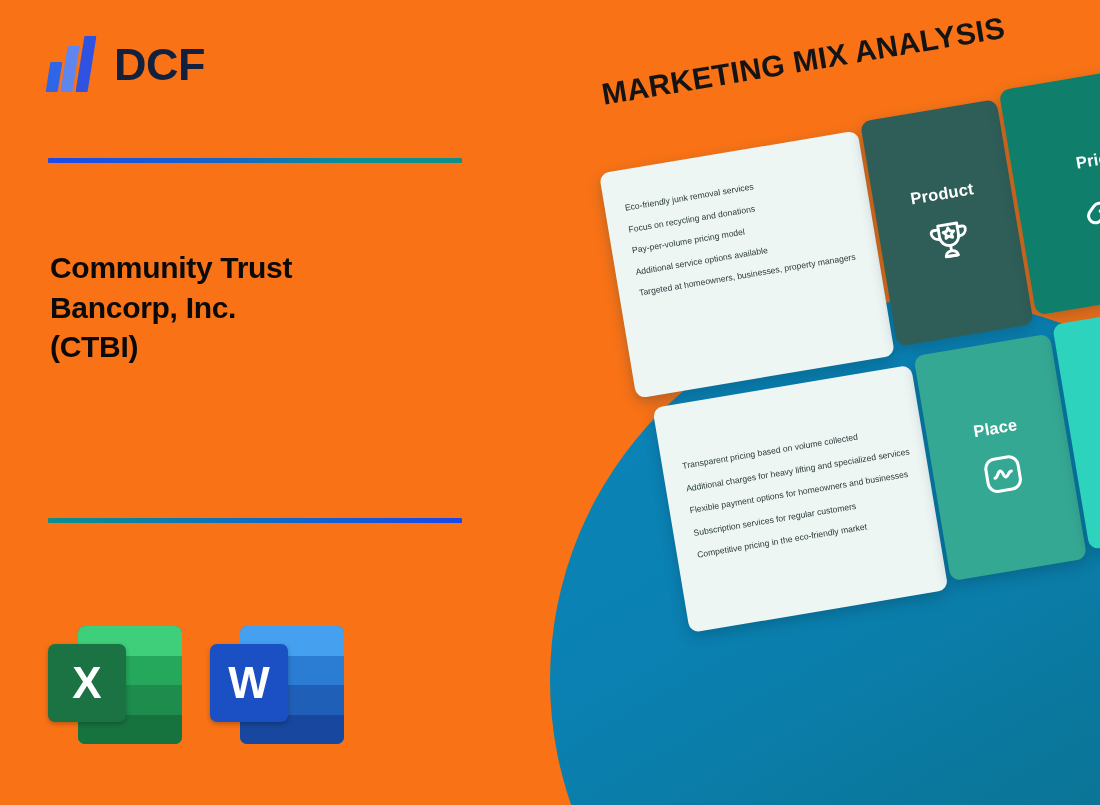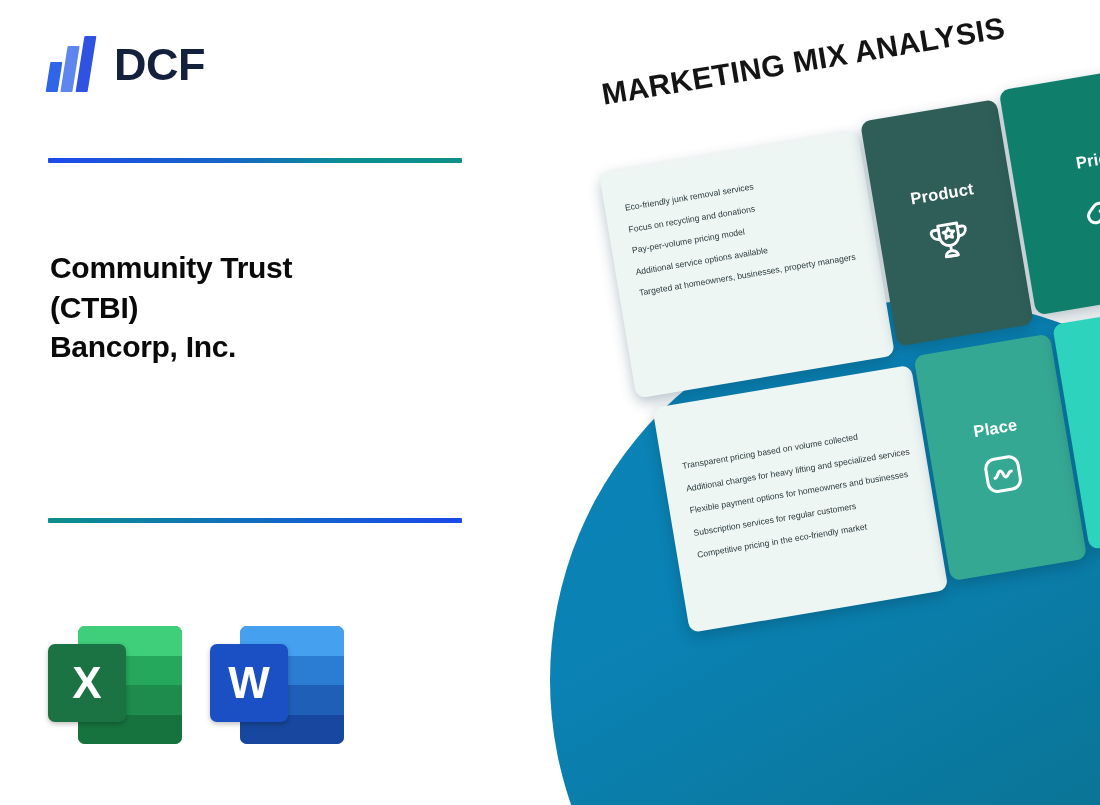--- a/index.html
+++ b/index.html
@@ -4,21 +4,21 @@
 <style>
   * { margin:0; padding:0; box-sizing:border-box; }
   html, body {
     width:1100px; height:805px;
     background:#dfecf7;
     font-family:"Liberation Sans", sans-serif;
     overflow:hidden;
   }
   #page {
     position:relative; width:1100px; height:805px;
-    background:#ffffff; overflow:hidden;
+    background:#f97316; overflow:hidden;
   }
 
   
   .left-pane { position:absolute; left:0; top:0; width:560px; height:805px; }
 
   .logo { position:absolute; left:48px; top:36px; display:flex; align-items:center; gap:14px; }
   .logo-mark { position:relative; width:52px; height:56px; }
   .logo-bar { position:absolute; bottom:0; width:12px; transform:skewX(-9deg); border-radius:1px; }
   .logo-bar.b1 { left:0px;  height:30px; background:#2f66e8; }
   .logo-bar.b2 { left:16px; height:46px; background:#5f86ee; }
@@ -122,22 +122,22 @@
         <span class="logo-bar b2"></span>
         <span class="logo-bar b3"></span>
       </span>
       <span class="logo-text">DCF</span>
     </div>
 
     <div class="divider top"></div>
 
     <h1 class="title">
       <span class="l">Community Trust</span>
+      <span class="l">Bancorp, Inc.</span>
       <span class="l">(CTBI)</span>
-      <span class="l">Bancorp, Inc.</span>
     </h1>
 
     <div class="divider bottom"></div>
 
     <div class="file-icons">
 
       <div class="ficon x">
         <span class="sheet">
           <span class="q q1"></span>
             <span class="q q2"></span>

